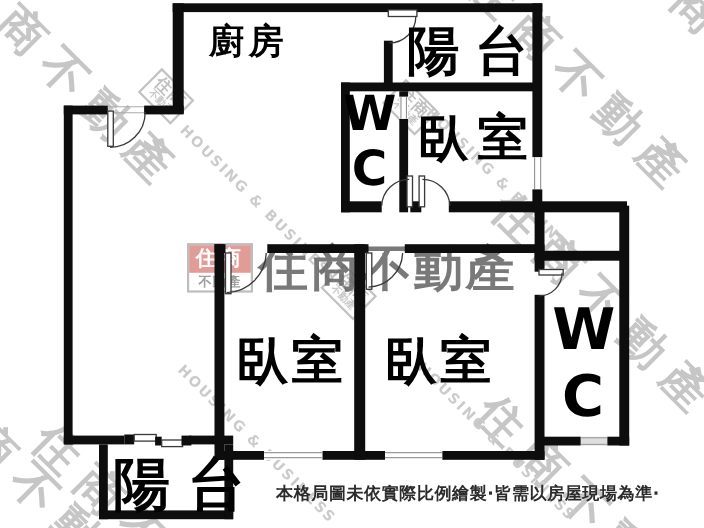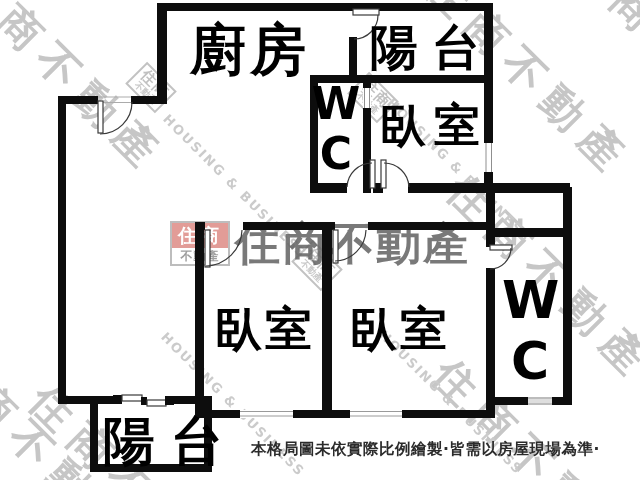--- a/index.html
+++ b/index.html
@@ -169,21 +169,21 @@
     <g>
       <rect x="113" y="395" width="9" height="9" fill="#0d0d0d"></rect>
       <rect x="122" y="395" width="20" height="6" fill="#ffffff" stroke="#3a3a3a" stroke-width="1.2"></rect>
       <rect x="141" y="397" width="6" height="8" fill="#0d0d0d"></rect>
       <rect x="147" y="400" width="19" height="6" fill="#ffffff" stroke="#3a3a3a" stroke-width="1.2"></rect>
       <rect x="165" y="396" width="9" height="9" fill="#0d0d0d"></rect>
     </g>
   </svg>
 
   <div class="lbl-layer">
-    <div class="room-label" style="left:190px;top:21px;font-size:56px;letter-spacing:4px;">廚房</div>
+    <div class="room-label" style="left:190px;top:21px;font-size:32px;letter-spacing:4px;">廚房</div>
     <div class="room-label" style="left:370px;top:22px;font-size:48px;letter-spacing:14px;">陽台</div>
     <div class="wc-label" style="left:310px;top:79px;width:52px;font-size:44px;">
       <div style="line-height:50px;">W</div>
       <div style="line-height:50px;">C</div>
     </div>
     <div class="room-label" style="left:380px;top:101px;font-size:46px;letter-spacing:8px;">臥室</div>
     <div class="room-label" style="left:215px;top:304px;font-size:47px;letter-spacing:3px;">臥室</div>
     <div class="room-label" style="left:350px;top:304px;font-size:47px;letter-spacing:3px;">臥室</div>
     <div class="wc-label" style="left:502px;top:270px;width:56px;font-size:52px;">
       <div style="line-height:60px;">W</div>

